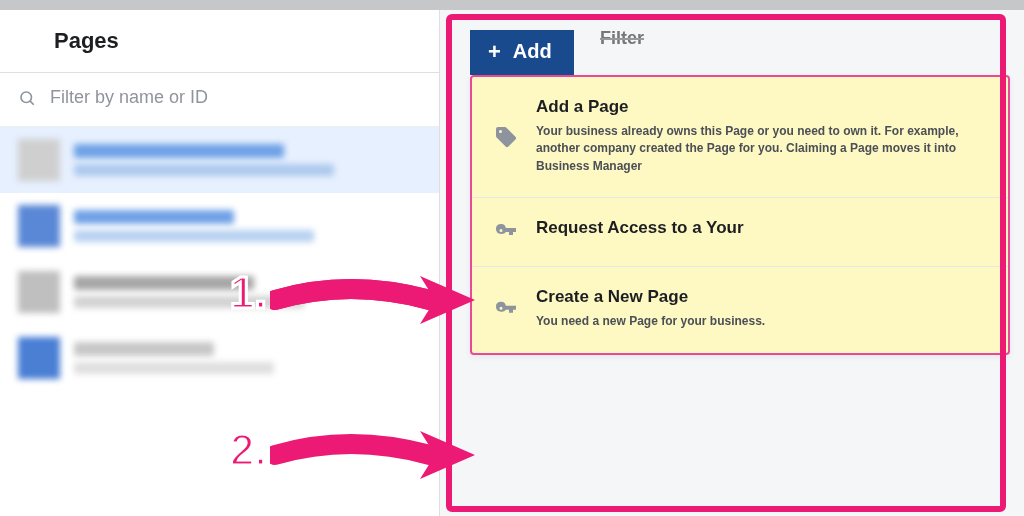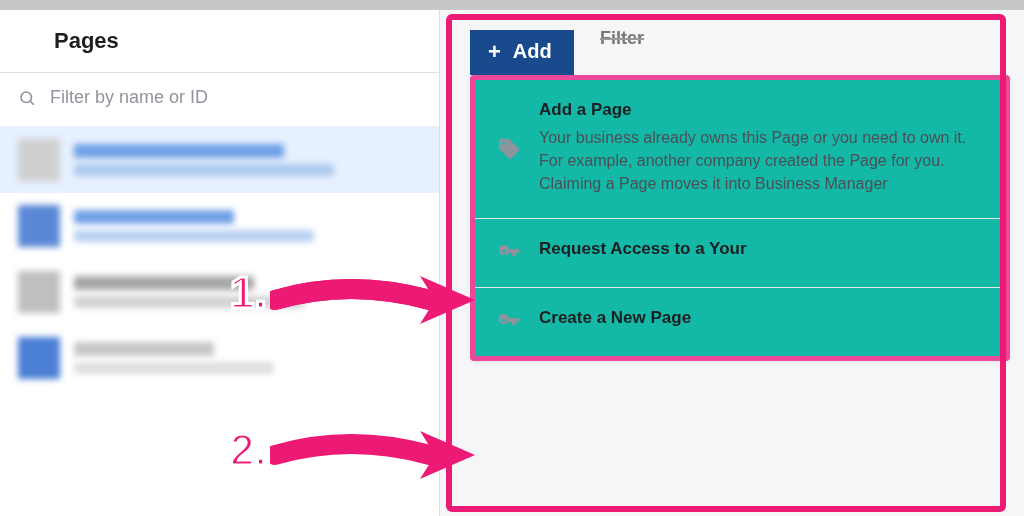--- a/index.html
+++ b/index.html
@@ -29,27 +29,27 @@
   
   
   .rightpane { flex: 1; background: #f5f6f7; position: relative; padding: 20px 20px 0 30px; }
   .details-label { color:#777; font-weight:700; font-size:18px; text-decoration: line-through; text-decoration-color:#999; text-decoration-thickness:2px; position:absolute; left:160px; top:18px; }
   
   
   .dropdown-wrap { position: absolute; top: 20px; left: 30px; width: 540px; }
   .add-btn { background: #194a8d; color: #fff; font-weight: 700; font-size: 20px; padding: 10px 22px 12px 18px; display: inline-flex; align-items: center; gap: 12px; border:none; cursor:pointer; }
   .plus { font-size: 22px; font-weight:700; line-height:1; }
   
-  .dropdown { background:#14b8a6; border:5px solid #ec4899; border-radius:4px; box-shadow:0 2px 6px rgba(0,0,0,.06); margin-top:0; }
+  .dropdown { background:#fef9c3; border:2px solid #ec4899; border-radius:4px; box-shadow:0 2px 6px rgba(0,0,0,.06); margin-top:0; }
   .dd-item { display:flex; gap:18px; padding:20px 22px 22px 22px; border-bottom:1px solid #e6e7e9; }
   .dd-item:last-child { border-bottom:none; padding-bottom:22px; }
   .dd-icon { width:24px; flex:0 0 24px; fill:#8d949e; margin-top:2px; }
   .dd-body { flex:1; }
   .dd-title { font-size:17px; font-weight:700; color:#1c1e21; margin-bottom:6px; }
-  .dd-desc  { font-size:16px; color:#4b4f56; line-height:1.45; }
+  .dd-desc  { font-size:12px; color:#4b4f56; line-height:1.45;font-weight:bold; }
   .hot-border { position:absolute; top:14px; left:446px; width:560px; height:498px; border:6px solid #ec1a74; border-radius:6px; pointer-events:none; }
   
   .marker { position:absolute; font-size:44px; font-weight:800; color:#ec1a74; -webkit-text-stroke: 3px #fff; text-shadow:0 0 2px #fff; }
   .arrow { position:absolute; }
   .arrow svg { display:block; }
   
 </style>
 </head>
 <body>
 
@@ -134,20 +134,21 @@
             <div class="dd-title">Request Access to a Your</div>
           </div>
         </div>
 
         <div class="dd-item">
           <svg class="dd-icon" viewBox="0 0 24 24">
               <path d="M7 14a5 5 0 1 1 4.9-6H22v4h-3v3h-4v-3h-3.1A5 5 0 0 1 7 14zm0-2a1.5 1.5 0 1 0-1.5-1.5A1.5 1.5 0 0 0 7 12z"></path>
             </svg>
           <div class="dd-body">
             <div class="dd-title">Create a New Page</div>
+            <div class="dd-desc">You need a new Page for your business.</div>
           </div>
         </div>
       </div>
     </div>
   </div>
 </div>
 
 <div class="hot-border"></div>
 
 <div class="marker" style="top:268px; left:230px;">1.</div>

